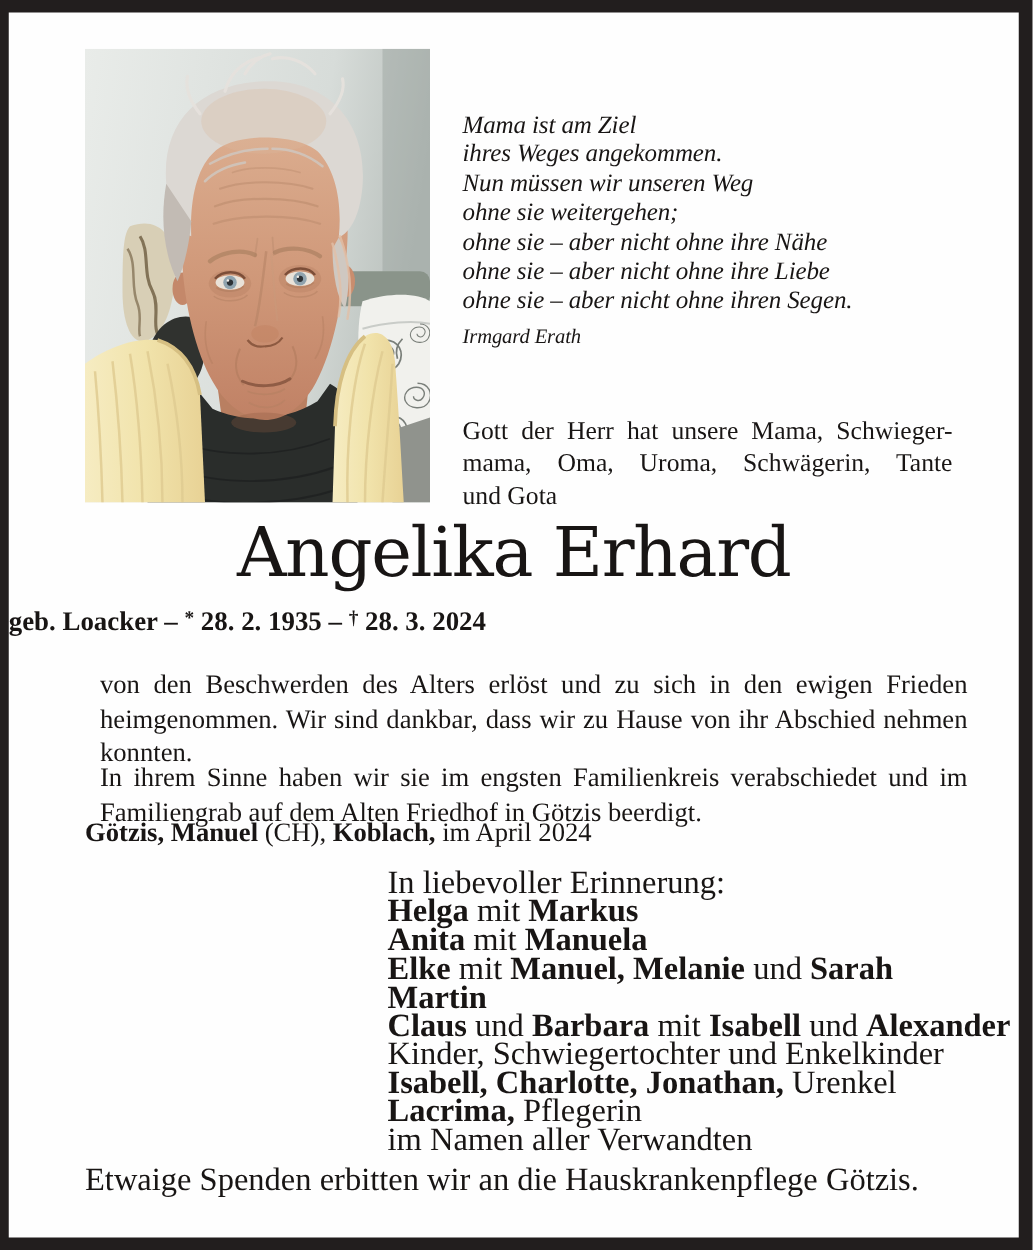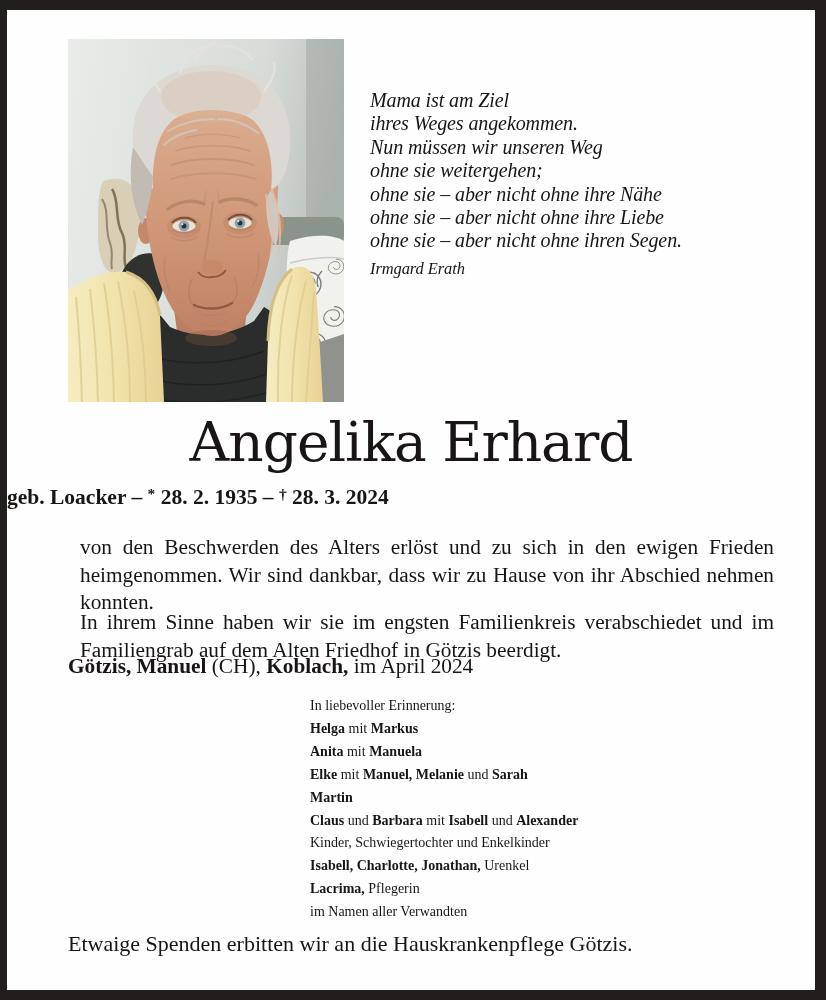--- a/index.html
+++ b/index.html
@@ -50,24 +50,24 @@
     position: absolute; left: 61px; width: 694px; margin: 12px;
     font-size: 21.3px; line-height: 27.6px; text-align: justify;
   }
   .p1 { top: 512px; }
   .p2 { top: 587px; }
 
   .dateline { position: absolute; left: 61px; top: 644px; font-size: 21.3px; }
 
   .memorial {
     position: absolute; left: 303px; top: 685px;
-    font-size: 14px; line-height: 22.9px;
-  }
-
-  .footer { position: absolute; left: 61px; top: 921px; font-size: 22px; line-height: 26px; }
+    font-size: 26px; line-height: 22.9px;
+  }
+
+  .footer { position: absolute; left: 61px; top: 921px; font-size: 26px; line-height: 26px; }
   .iban-value { margin-left: 14px; }
 
   b { font-weight: 700; }
 </style>
 </head>
 <body>
 
 <div class="card">
 
   <div class="photo" role="img" aria-label="Elderly woman with short wispy white hair and blue-gray eyes, wearing a pale yellow ribbed cardigan over a dark knit top, seated before a light wall, a beige knit pillow and a white pillow with gray floral line pattern">
@@ -232,20 +232,25 @@
     <div>Mama ist am Ziel</div>
     <div>ihres Weges angekommen.</div>
     <div>Nun müssen wir unseren Weg</div>
     <div>ohne sie weitergehen;</div>
     <div>ohne sie – aber nicht ohne ihre Nähe</div>
     <div>ohne sie – aber nicht ohne ihre Liebe</div>
     <div>ohne sie – aber nicht ohne ihren Segen.</div>
     <div class="poem-author">Irmgard Erath</div>
   </div>
 
+  <div class="intro">
+    <div class="jline">Gott der Herr hat unsere Mama, Schwieger-</div>
+    <div class="jline">mama, Oma, Uroma, Schwägerin, Tante</div>
+    <div>und Gota</div>
+  </div>
 
   <h1 class="name">Angelika Erhard</h1>
 
   <div class="subtitle"><span>geb. Loacker – </span><span class="sup">*</span><span> 28. 2. 1935 – </span><span class="sup">†</span><span> 28. 3. 2024</span></div>
 
   <p class="para p1">von den Beschwerden des Alters erlöst und zu sich in den ewigen Frieden heimgenommen. Wir sind dankbar, dass wir zu Hause von ihr Abschied nehmen konnten.</p>
   <p class="para p2">In ihrem Sinne haben wir sie im engsten Familienkreis verabschiedet und im Familiengrab auf dem Alten Friedhof in Götzis beerdigt.</p>
 
   <div class="dateline"><b>Götzis, Manuel</b><span> (CH), </span><b>Koblach,</b><span> im April 2024</span></div>
 

